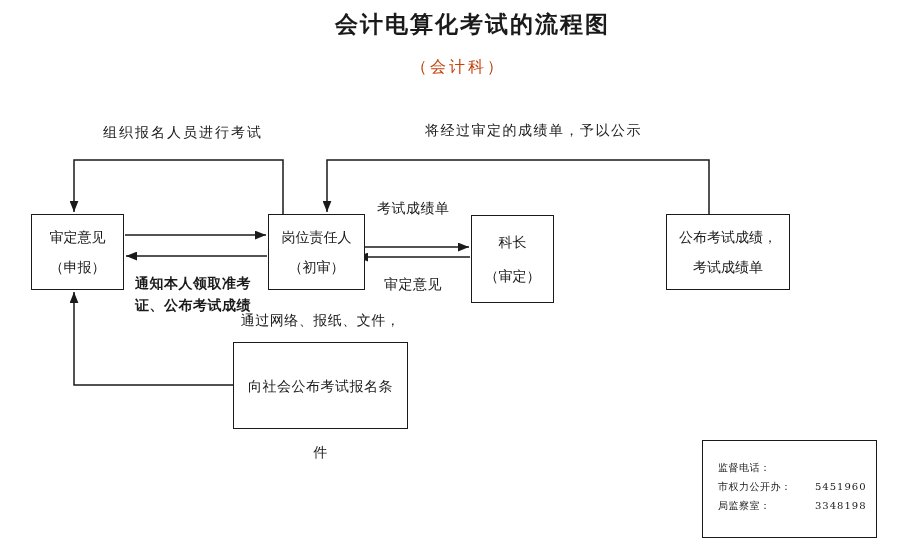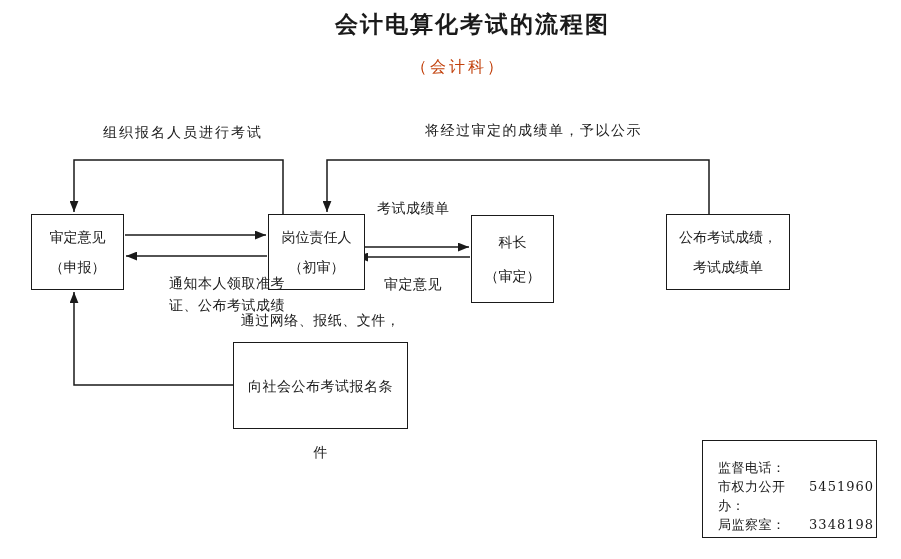--- a/index.html
+++ b/index.html
@@ -24,32 +24,32 @@
     display:flex; flex-direction:column; justify-content:space-evenly; align-items:center;
     text-align:center; font-size:14px; line-height:1; box-sizing:border-box;
   }
   #box-applicant { left:31px;  top:214px; width:93px;  height:76px; }
   #box-reviewer  { left:268px; top:214px; width:97px;  height:76px; }
   #box-chief     { left:471px; top:215px; width:83px;  height:88px; }
   #box-publish   { left:666px; top:214px; width:124px; height:76px; }
   #box-announce  { left:233px; top:342px; width:175px; height:87px;
                    justify-content:center; line-height:22px; letter-spacing:0.5px;gap:44px; }
   #box-info      { left:702px; top:440px; width:175px; height:98px;
-                   display:block; text-align:left; font-size:13px; line-height:19px;
+                   display:block; text-align:left; font-size:10px; line-height:19px;
                    padding:17px 2px 0 15px; letter-spacing:0.5px; }
   .info-row { display:flex; }
   .info-label { width:97px; }
   .info-value { letter-spacing:1px; }
   .label { position:absolute; font-size:14px; white-space:nowrap; }
   #label-organize   { left:103px; top:124px; letter-spacing:2px; }
   #label-publish    { left:425px; top:122px; letter-spacing:1.5px; }
   #label-scoresheet { left:377px; top:200px; letter-spacing:0.5px; }
   #label-review     { left:384px; top:276px; letter-spacing:0.5px; }
-  #label-notify     { left:135px; top:272px; width:150px; text-align:right;
-                      line-height:22px; letter-spacing:0.5px; }
+  #label-notify     { left:135px; top:272px; width:150px; text-align:left;
+                      line-height:22px; letter-spacing:0.5px;font-weight:bold; }
 </style>
 </head>
 <body>
 
 <div class="canvas">
 
   <div class="title">会计电算化考试的流程图</div>
   <div class="subtitle">（会计科）</div>
 
   <svg class="connectors" width="901" height="559">

